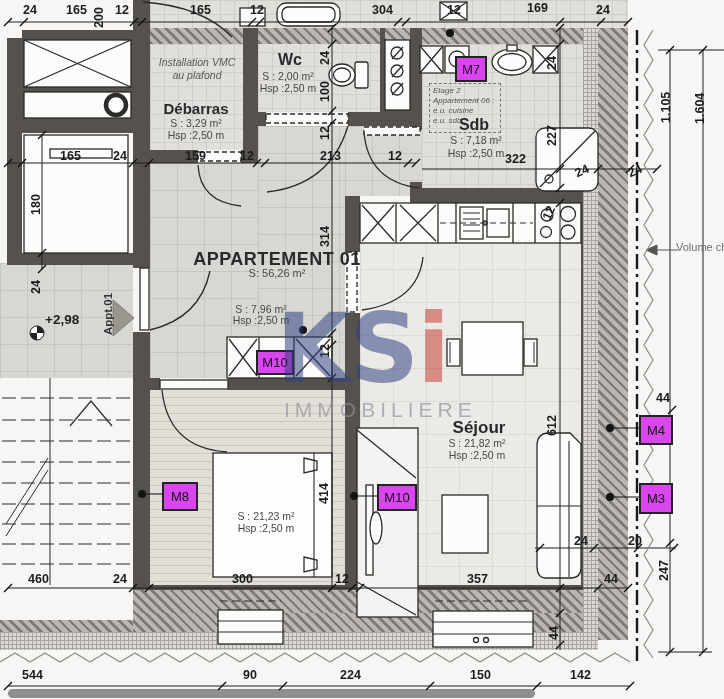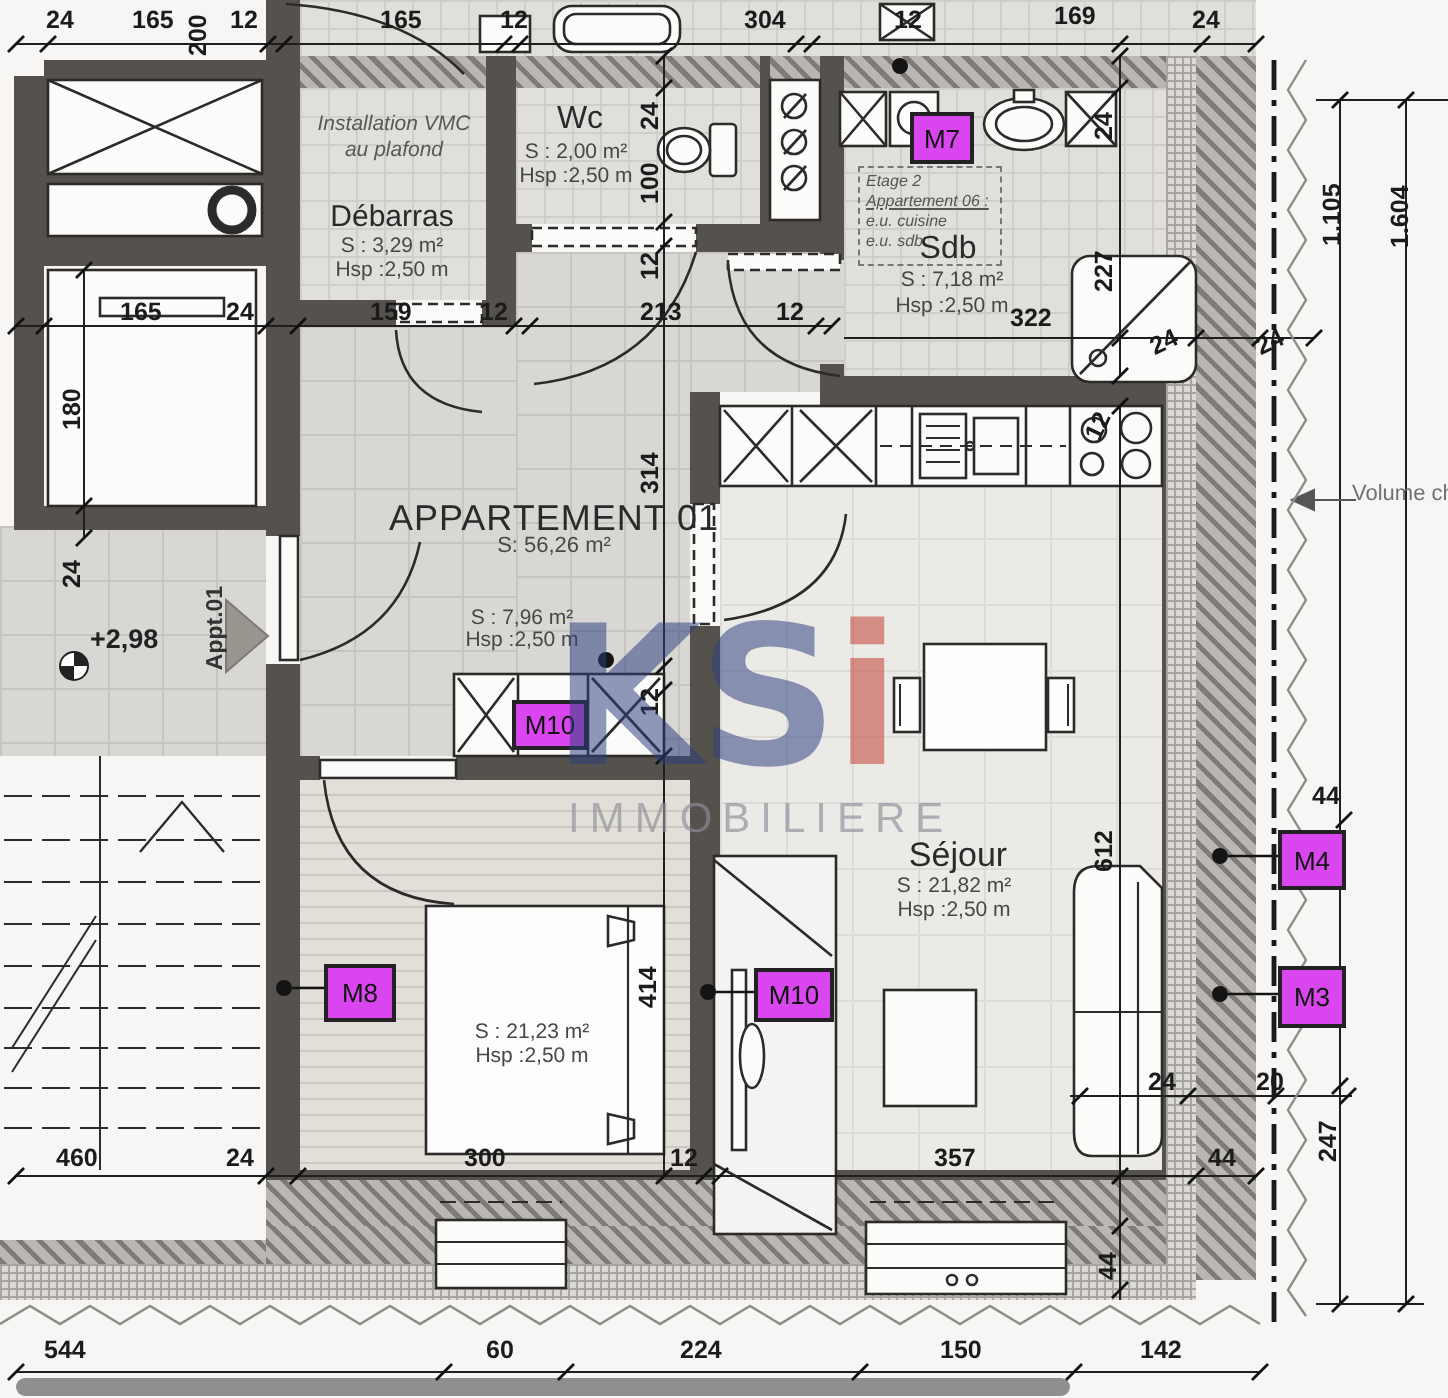--- a/index.html
+++ b/index.html
@@ -17,28 +17,28 @@
         background-image:linear-gradient(#cfcecb 1px,transparent 1px),linear-gradient(90deg,#cfcecb 1px,transparent 1px);
         background-size:14px 14px}
   .sej{position:absolute;background-color:#ebeae7;
         background-image:linear-gradient(#dcdbd8 1px,transparent 1px),linear-gradient(90deg,#dcdbd8 1px,transparent 1px);
         background-size:33px 33px}
   .wood{position:absolute;background:repeating-linear-gradient(180deg,#e2dfd9 0 7px,#ccc8c1 7px 8px)}
   .dim{position:absolute;font-size:12.5px;font-weight:700;color:#1b1b1b;white-space:nowrap;z-index:6}
   .rot{transform:rotate(-90deg)}
   .rot25{transform:rotate(-25deg)}
   .rot65{transform:rotate(-65deg)}
-  .room-name{position:absolute;font-weight:400;color:#2a2a2a;z-index:5;white-space:nowrap;text-align:center;width:140px}
+  .room-name{position:absolute;font-weight:700;color:#2a2a2a;z-index:5;white-space:nowrap;text-align:center;width:140px}
   .sub{position:absolute;font-size:10.5px;color:#474747;z-index:5;white-space:nowrap;text-align:center;width:140px}
   .note{position:absolute;font-size:10.5px;font-style:italic;color:#585858;z-index:5;white-space:nowrap;text-align:center;width:140px}
   .marker{position:absolute;background:#d946ef;border:2px solid #222;color:#111;font-weight:400;font-size:13px;
           display:flex;align-items:center;justify-content:center;z-index:7}
   .etagebox{position:absolute;left:429px;top:83px;width:64px;height:44px;border:1px dashed #777;z-index:5;
             font-size:8px;font-style:italic;color:#555;padding:2px 3px;line-height:1.25}
-  .etagebox .u{text-decoration:underline}
+  .etagebox .u{}
   svg.overlay{position:absolute;left:0;top:0;z-index:4}
   .wm{position:absolute;left:276px;top:308px;z-index:9;opacity:.53;font-weight:700;font-size:97px;line-height:.85;
       letter-spacing:-2px;font-family:"DejaVu Sans",sans-serif}
   .wmsub{position:absolute;left:284px;top:398px;z-index:9;opacity:.65;font-size:21px;letter-spacing:5px;
          color:#8e8e98;font-weight:400}
   .entr{position:absolute;left:83px;top:308px;width:50px;font-size:11.5px;font-weight:700;color:#333;
         transform:rotate(-90deg);z-index:5;text-align:center}
   .lvl{position:absolute;left:45px;top:312px;font-size:13.5px;font-weight:600;color:#222;z-index:5}
   .vol{position:absolute;left:676px;top:241px;width:48px;overflow:hidden;font-size:11px;color:#6f6f6f;z-index:5;white-space:nowrap}
   .graybar{position:absolute;left:8px;top:689px;width:527px;height:9px;background:#8f8f8f;border-radius:5px}
@@ -297,21 +297,21 @@
 
   <span class="dim" style="left:28px;top:572px">460</span>
   <span class="dim" style="left:113px;top:572px">24</span>
   <span class="dim" style="left:232px;top:572px">300</span>
   <span class="dim" style="left:335px;top:572px">12</span>
   <span class="dim" style="left:467px;top:572px">357</span>
   <span class="dim" style="left:604px;top:572px">44</span>
   <span class="dim rot" style="left:542px;top:621px;width:24px">44</span>
 
   <span class="dim" style="left:22px;top:668px">544</span>
-  <span class="dim" style="left:243px;top:668px">60</span>
+  <span class="dim" style="left:243px;top:668px">90</span>
   <span class="dim" style="left:340px;top:668px">224</span>
   <span class="dim" style="left:470px;top:668px">150</span>
   <span class="dim" style="left:570px;top:668px">142</span>
 
   <span class="dim rot" style="left:644px;top:94px;width:44px">1.105</span>
   <span class="dim rot" style="left:678px;top:95px;width:44px">1.604</span>
   <span class="dim" style="left:656px;top:391px">44</span>
   <span class="dim" style="left:574px;top:534px">24</span>
   <span class="dim" style="left:628px;top:534px">20</span>
   <span class="dim rot" style="left:646px;top:556px;width:36px">247</span>

